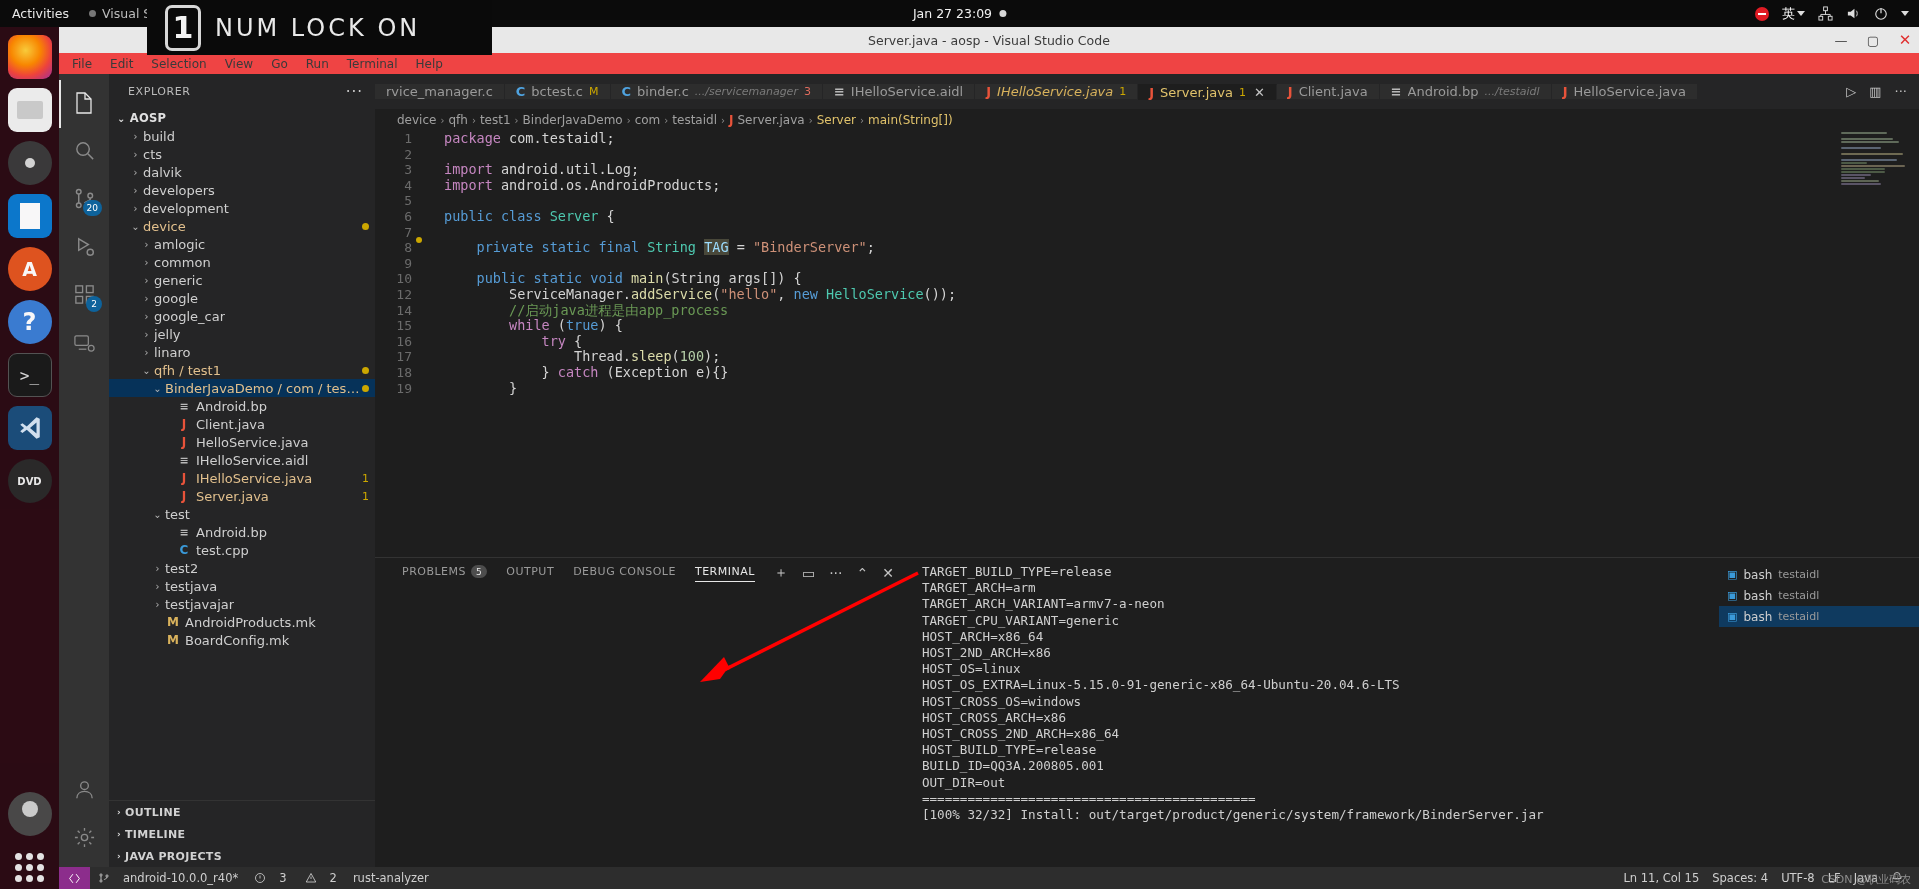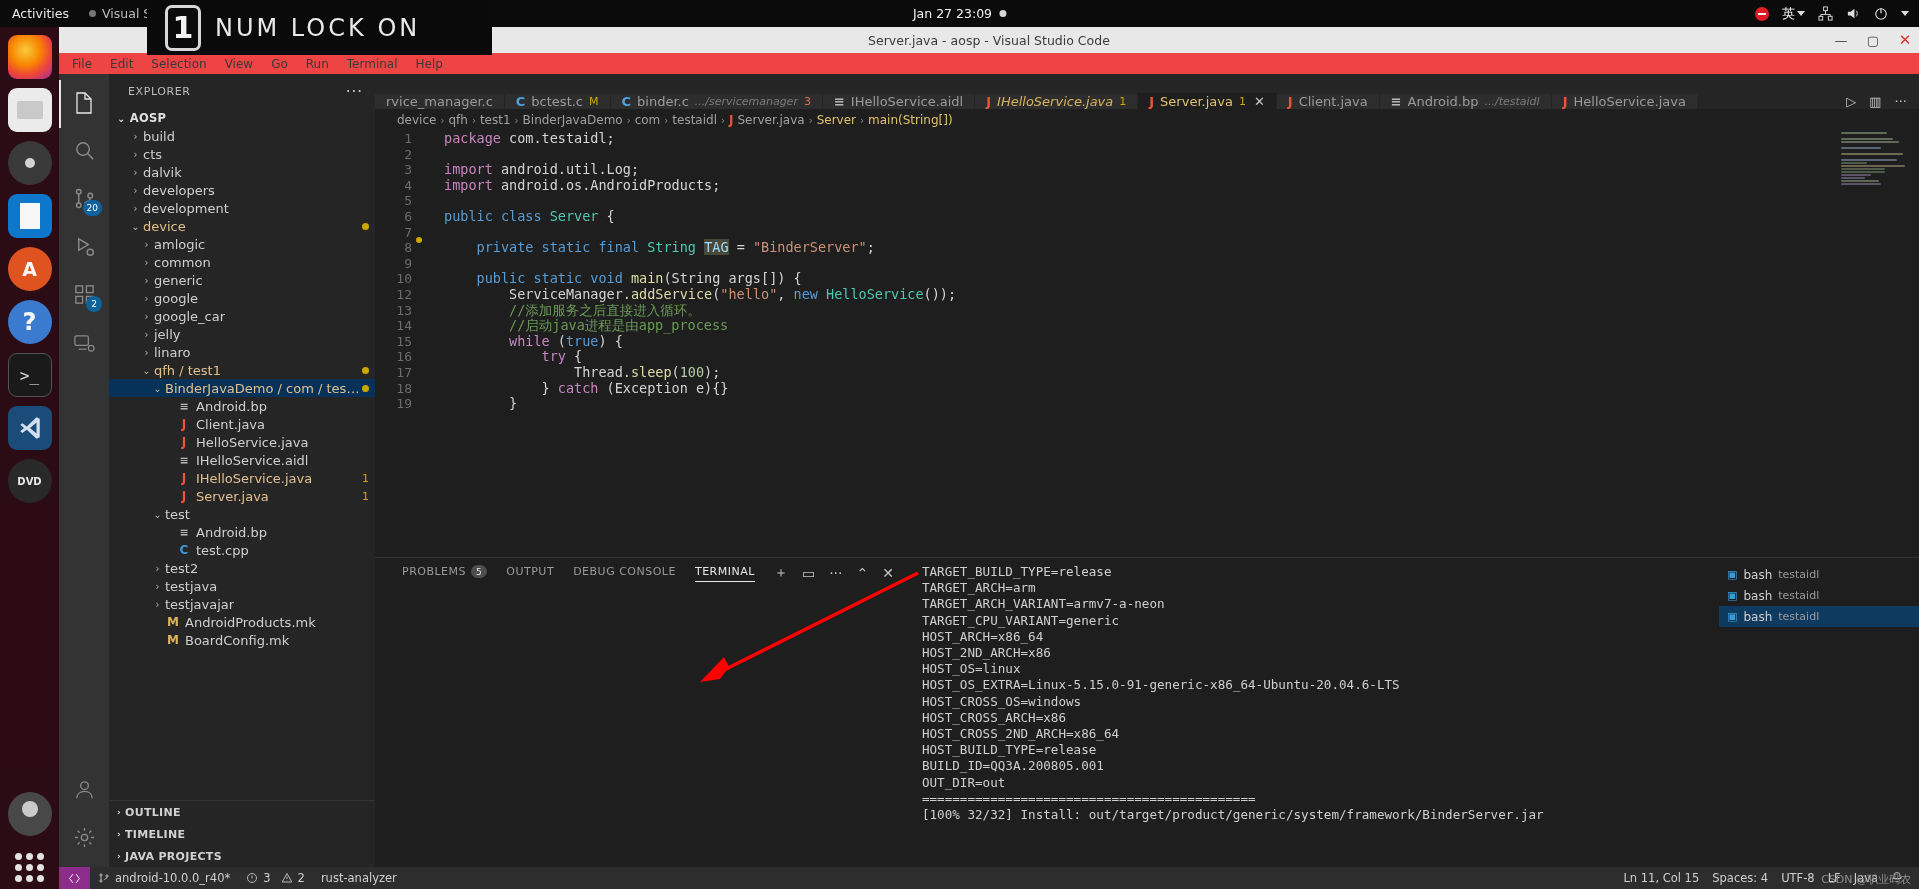--- a/index.html
+++ b/index.html
@@ -131,21 +131,21 @@
   .fileicon{width:16px;display:inline-flex;align-items:center;justify-content:center;margin-right:4px;flex:0 0 16px;font-size:12px;font-weight:bold;}
   .ic-java{color:#e8533a;}
   .ic-bp{color:#b8b8b8;font-size:11px;}
   .ic-cpp{color:#3a9ad9;}
   .ic-m{color:#d9b25c;}
   .sb-footer{border-top:1px solid #333;}
   .sb-foot-row{height:22px;display:flex;align-items:center;gap:4px;padding-left:8px;color:#d2d2d2;font-size:11px;font-weight:bold;letter-spacing:.3px;}
 
   
   .editor-area{flex:1;display:flex;flex-direction:column;min-width:0;background:#1e1e1e;}
-  .tabbar{height:35px;background:#252526;display:flex;align-items:flex-end;position:relative;overflow:hidden;}
+  .tabbar{height:35px;background:#252526;display:flex;align-items:center;position:relative;overflow:hidden;}
   .tab{display:flex;align-items:center;gap:6px;padding:0 11px;background:#2d2d2d;color:#9a9a9a;font-size:13px;white-space:nowrap;border-right:1px solid #252526;max-width:230px;}
   .tab.active{background:#1e1e1e;color:#e7e7e7;border-top:1px solid #1e1e1e;}
   .tab .t-name{overflow:hidden;text-overflow:ellipsis;}
   .tab .t-sub{color:#7a7a7a;font-size:11px;font-style:italic;}
   .tab .t-badge{color:#cca700;font-size:11px;}
   .tab .t-badge.red{color:#e06c5e;}
   .tab .t-close{color:#c5c5c5;font-size:13px;margin-left:2px;}
   .tab.italic .t-name{font-style:italic;color:#d8b25c;}
   .tab.active .t-name{color:#e0c26b;}
   .tabbar-actions{margin-left:auto;display:flex;align-items:center;gap:13px;padding:0 12px;color:#c5c5c5;font-size:13px;}
@@ -187,21 +187,21 @@
   .termlist{width:200px;padding-top:6px;}
   .tl-row{height:21px;display:flex;align-items:center;gap:6px;padding-left:8px;color:#cfcfcf;font-size:12px;}
   .tl-row.active{background:#0f3a5f;}
   .tl-ico{color:#3a9ad9;font-size:11px;}
   .tl-sub{color:#9a9a9a;font-size:11px;}
 
   
   .statusbar{height:22px;background:#2d2d2d;display:flex;align-items:center;color:#cfcfcf;font-size:11.5px;}
   .sb-left{display:flex;align-items:center;}
   .sb-right{margin-left:auto;display:flex;align-items:flex-start;gap:13px;padding-right:16px;}
-  .sb-cell{display:flex;align-items:center;gap:5px;padding:0 8px;height:22px;}
+  .sb-cell{display:flex;align-items:center;gap:13px;padding:0 8px;height:22px;}
   .sb-remote{background:#8c2d8c;color:#fff;padding:0 9px;height:22px;display:flex;align-items:center;gap:5px;}
 
   
   .arrow-svg{position:absolute;left:690px;top:565px;z-index:50;pointer-events:none;}
   .watermark{position:absolute;right:8px;bottom:2px;color:#8c8c8c;font-size:11px;z-index:55;font-family:"DejaVu Sans",sans-serif;}
 </style>
 </head>
 <body>
 
 <div class="screen">
@@ -618,21 +618,20 @@
               <div class="cline"><div class="gutter">2</div><div class="ctext"></div></div>
               <div class="cline"><div class="gutter">3</div><div class="ctext"><span class="kw">import </span><span class="plain">android.util.Log;</span></div></div>
               <div class="cline"><div class="gutter">4</div><div class="ctext"><span class="kw">import </span><span class="plain">android.os.AndroidProducts;</span></div></div>
               <div class="cline"><div class="gutter">5</div><div class="ctext"></div></div>
               <div class="cline"><div class="gutter">6</div><div class="ctext"><span class="kw2">public </span><span class="kw2">class </span><span class="type">Server</span><span class="plain"> {</span></div></div>
               <div class="cline"><div class="gutter">7</div><div class="ctext"></div></div>
               <div class="cline"><div class="gutter">8</div><div class="ctext"><span class="kw2">    private </span><span class="kw2">static </span><span class="kw2">final </span><span class="type">String </span><span class="tag-hl">TAG</span><span class="plain"> = </span><span class="str">"BinderServer"</span><span class="plain">;</span></div></div>
               <div class="cline"><div class="gutter">9</div><div class="ctext"></div></div>
               <div class="cline"><div class="gutter">10</div><div class="ctext"><span class="kw2">    public </span><span class="kw2">static </span><span class="kw2">void </span><span class="fn">main</span><span class="plain">(String args[]) {</span></div></div>
               <div class="cline"><div class="gutter">12</div><div class="ctext"><span class="plain">        ServiceManager.</span><span class="fn">addService</span><span class="plain">(</span><span class="str">"hello"</span><span class="plain">, </span><span class="kw2">new </span><span class="type">HelloService</span><span class="plain">());</span></div></div>
-              <div class="cline"><div class="gutter">13</div><div class="ctext"><span class="cmt">        //添加服务之后直接进入循环。</span></div></div>
               <div class="cline"><div class="gutter">14</div><div class="ctext"><span class="cmt">        //启动java进程是由app_process</span></div></div>
               <div class="cline"><div class="gutter">15</div><div class="ctext"><span class="kw">        while </span><span class="plain">(</span><span class="kw2">true</span><span class="plain">) {</span></div></div>
               <div class="cline"><div class="gutter">16</div><div class="ctext"><span class="kw">            try </span><span class="plain">{</span></div></div>
               <div class="cline"><div class="gutter">17</div><div class="ctext"><span class="plain">                Thread.</span><span class="fn">sleep</span><span class="plain">(</span><span class="num">100</span><span class="plain">);</span></div></div>
               <div class="cline"><div class="gutter">18</div><div class="ctext"><span class="plain">            } </span><span class="kw">catch </span><span class="plain">(Exception e){}</span></div></div>
               <div class="cline"><div class="gutter">19</div><div class="ctext"><span class="plain">        }</span></div></div>
             </div>
           <div class="fold-dot" style="top:106px"></div>
           <div class="minimap">
             <div class="mm-line" style="width:46px;background:#5f6a5a"></div>

